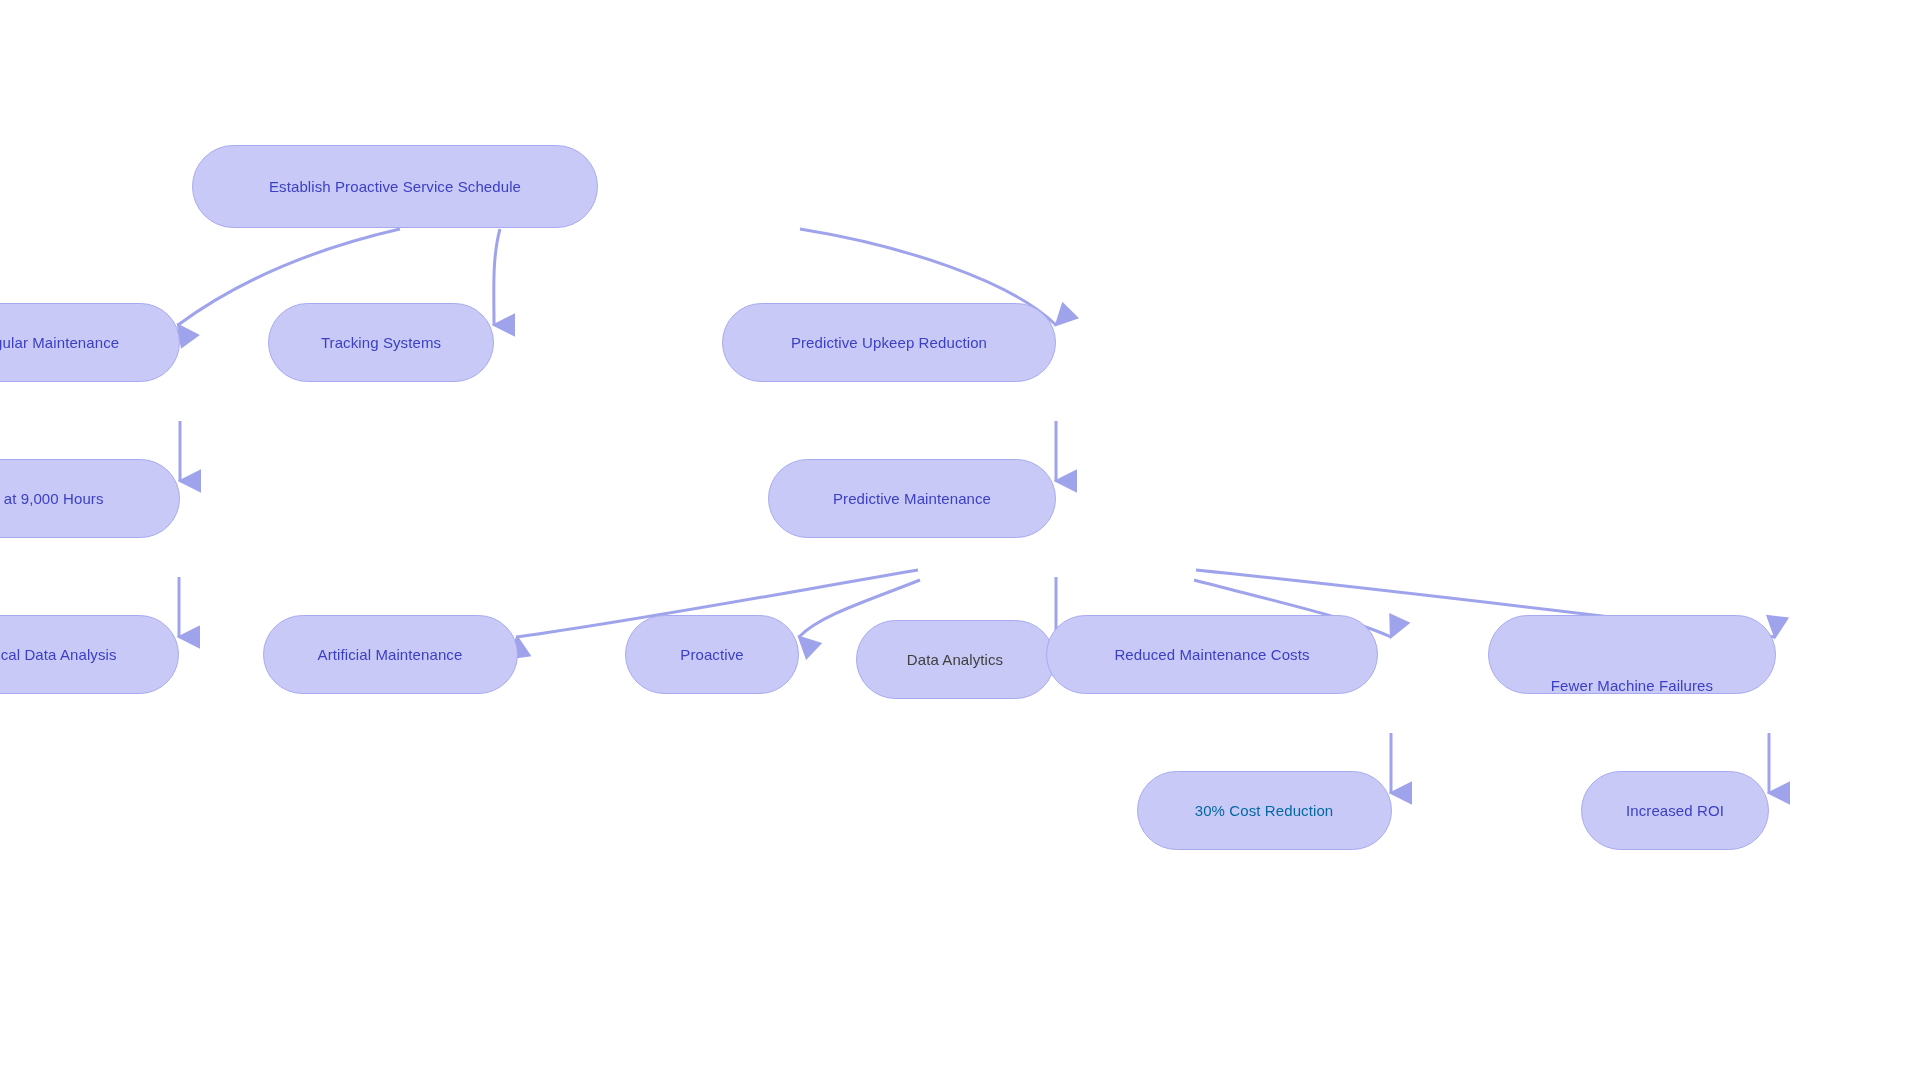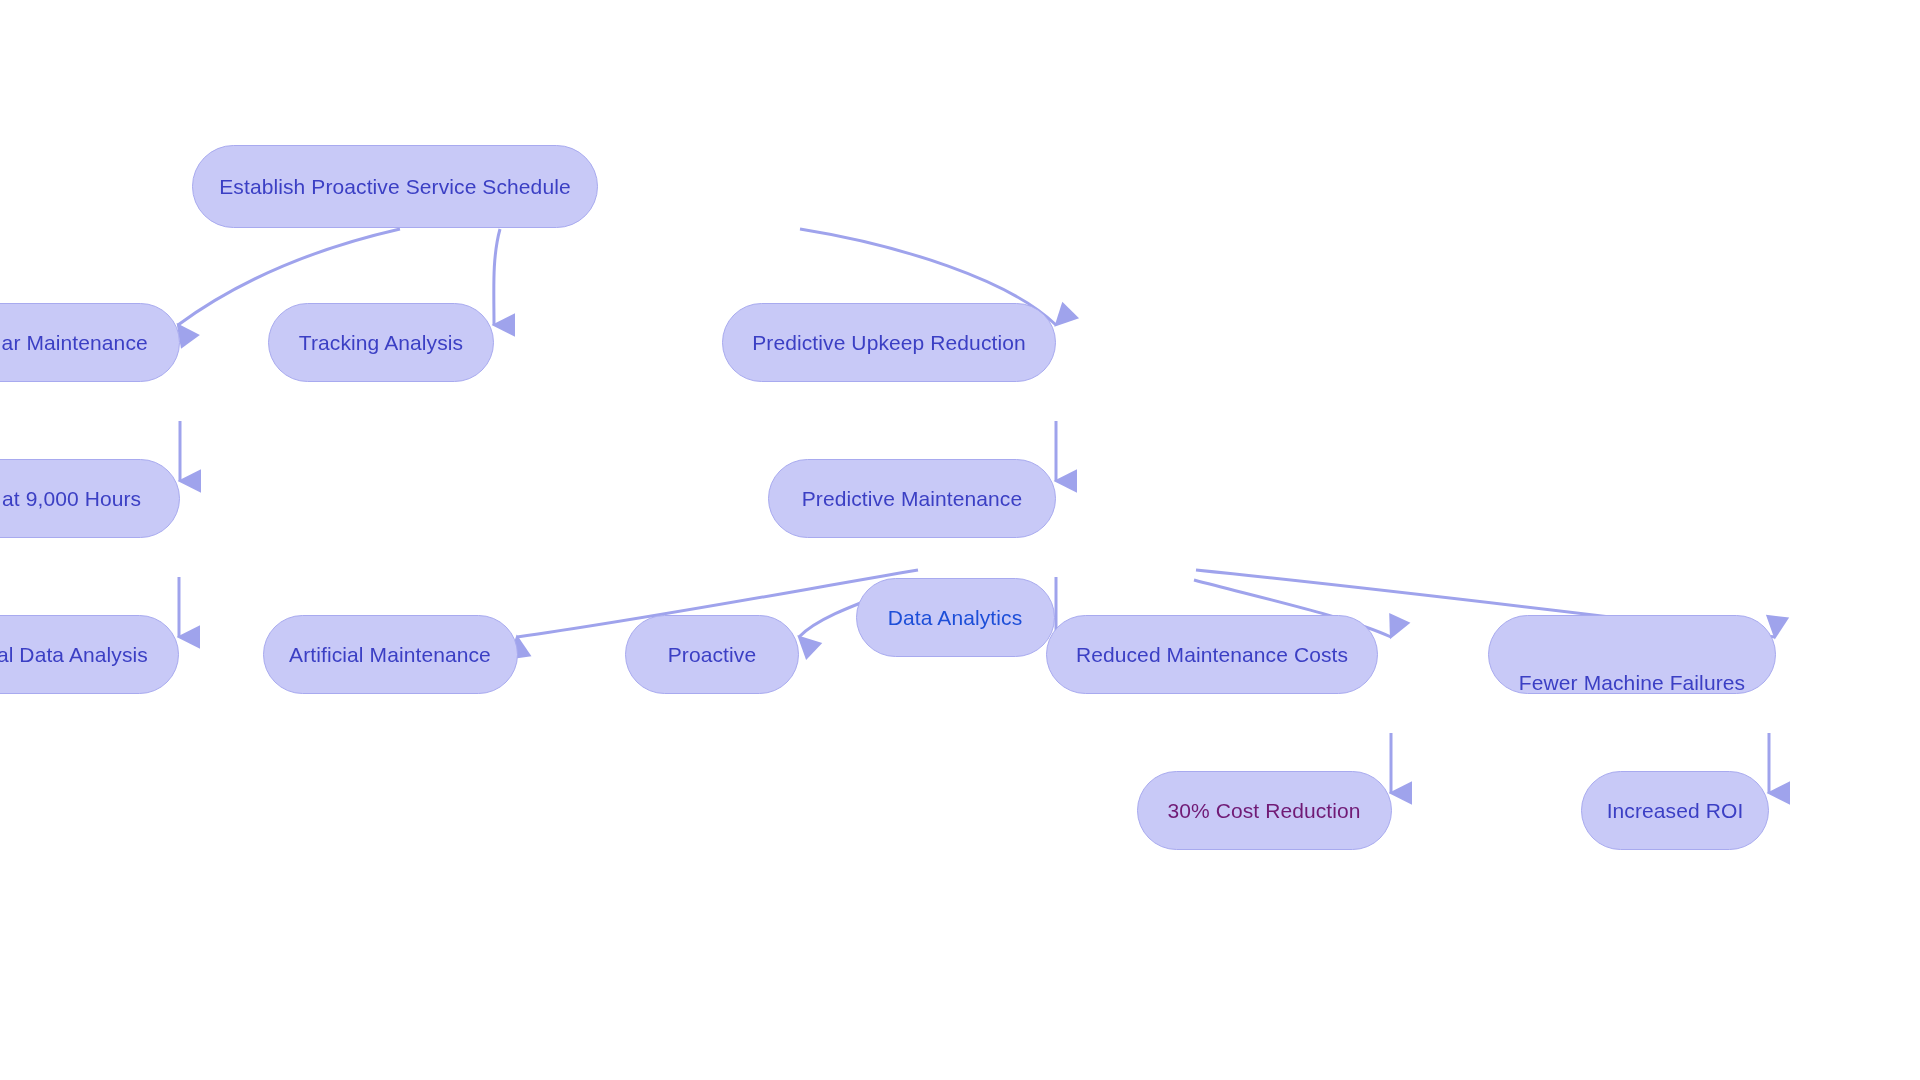--- a/index.html
+++ b/index.html
@@ -30,21 +30,21 @@
   .node {
     position: absolute;
     box-sizing: border-box;
     display: flex;
     align-items: center;
     justify-content: center;
     background: #c8c9f7;
     border: 1.6px solid #a8aaef;
     border-radius: 999px;
     color: #3b3fc4;
-    font-size: 21px;
+    font-size: 15px;
     font-weight: 400;
     letter-spacing: 0.1px;
     line-height: 1;
     white-space: nowrap;
     text-align: center;
   }
   .node-label {
     pointer-events: none;
   }
 </style>
@@ -77,50 +77,50 @@
   </svg>
 
   <div id="node-group">
       <div class="node" style="left: 192px; top: 144.5px; width: 406px; height: 83px; background: rgb(200, 201, 247); border-color: rgb(168, 170, 239); color: rgb(59, 63, 196);">
         <span class="node-label">Establish Proactive Service Schedule</span>
       </div>
       <div class="node" style="left: -85.5px; top: 302.5px; width: 265px; height: 79px; background: rgb(200, 201, 247); border-color: rgb(168, 170, 239); color: rgb(59, 63, 196);">
         <span class="node-label">Regular Maintenance</span>
       </div>
       <div class="node" style="left: 268px; top: 302.5px; width: 226px; height: 79px; background: rgb(200, 201, 247); border-color: rgb(168, 170, 239); color: rgb(59, 63, 196);">
-        <span class="node-label">Tracking Analysis</span>
+        <span class="node-label">Tracking Systems</span>
       </div>
       <div class="node" style="left: 722px; top: 302.5px; width: 334px; height: 79px; background: rgb(200, 201, 247); border-color: rgb(168, 170, 239); color: rgb(59, 63, 196);">
         <span class="node-label">Predictive Upkeep Reduction</span>
       </div>
       <div class="node" style="left: -163.5px; top: 458.5px; width: 343px; height: 79px; background: rgb(200, 201, 247); border-color: rgb(168, 170, 239); color: rgb(59, 63, 196);">
         <span class="node-label">Maintenance at 9,000 Hours</span>
       </div>
       <div class="node" style="left: 768px; top: 458.5px; width: 288px; height: 79px; background: rgb(200, 201, 247); border-color: rgb(168, 170, 239); color: rgb(59, 63, 196); align-items: center;">
         <span class="node-label">Predictive Maintenance</span>
       </div>
       <div class="node" style="left: -104.5px; top: 614.5px; width: 283px; height: 79px; background: rgb(200, 201, 247); border-color: rgb(168, 170, 239); color: rgb(59, 63, 196);">
         <span class="node-label">Historical Data Analysis</span>
       </div>
       <div class="node" style="left: 262.5px; top: 614.5px; width: 255px; height: 79px; background: rgb(200, 201, 247); border-color: rgb(168, 170, 239); color: rgb(59, 63, 196);">
         <span class="node-label">Artificial Maintenance</span>
       </div>
       <div class="node" style="left: 625px; top: 614.5px; width: 174px; height: 79px; background: rgb(200, 201, 247); border-color: rgb(168, 170, 239); color: rgb(59, 63, 196);">
         <span class="node-label">Proactive</span>
       </div>
-      <div class="node" style="left: 855.5px; top: 578px; width: 199px; height: 79px; background: rgb(200, 201, 247); border-color: rgb(168, 170, 239); color: #1d4ed8;">
+      <div class="node" style="left: 855.5px; top: 620px; width: 199px; height: 79px; background: rgb(200, 201, 247); border-color: rgb(168, 170, 239); color: #404040;">
         <span class="node-label">Data Analytics</span>
       </div>
       <div class="node" style="left: 1046px; top: 614.5px; width: 332px; height: 79px; background: rgb(200, 201, 247); border-color: rgb(168, 170, 239); color: rgb(59, 63, 196);">
         <span class="node-label">Reduced Maintenance Costs</span>
       </div>
       <div class="node" style="left: 1488px; top: 614.5px; width: 288px; height: 79px; background: rgb(200, 201, 247); border-color: rgb(168, 170, 239); color: rgb(59, 63, 196); align-items: flex-end;">
         <span class="node-label">Fewer Machine Failures</span>
       </div>
-      <div class="node" style="left: 1136.5px; top: 770.5px; width: 255px; height: 79px; background: rgb(200, 201, 247); border-color: rgb(168, 170, 239); color: #701a75;">
+      <div class="node" style="left: 1136.5px; top: 770.5px; width: 255px; height: 79px; background: rgb(200, 201, 247); border-color: rgb(168, 170, 239); color: #0369a1;">
         <span class="node-label">30% Cost Reduction</span>
       </div>
       <div class="node" style="left: 1581px; top: 770.5px; width: 188px; height: 79px; background: rgb(200, 201, 247); border-color: rgb(168, 170, 239); color: rgb(59, 63, 196); text-align: right;">
         <span class="node-label">Increased ROI</span>
       </div>
     </div>
 
 </div>
 
 </body></html>

